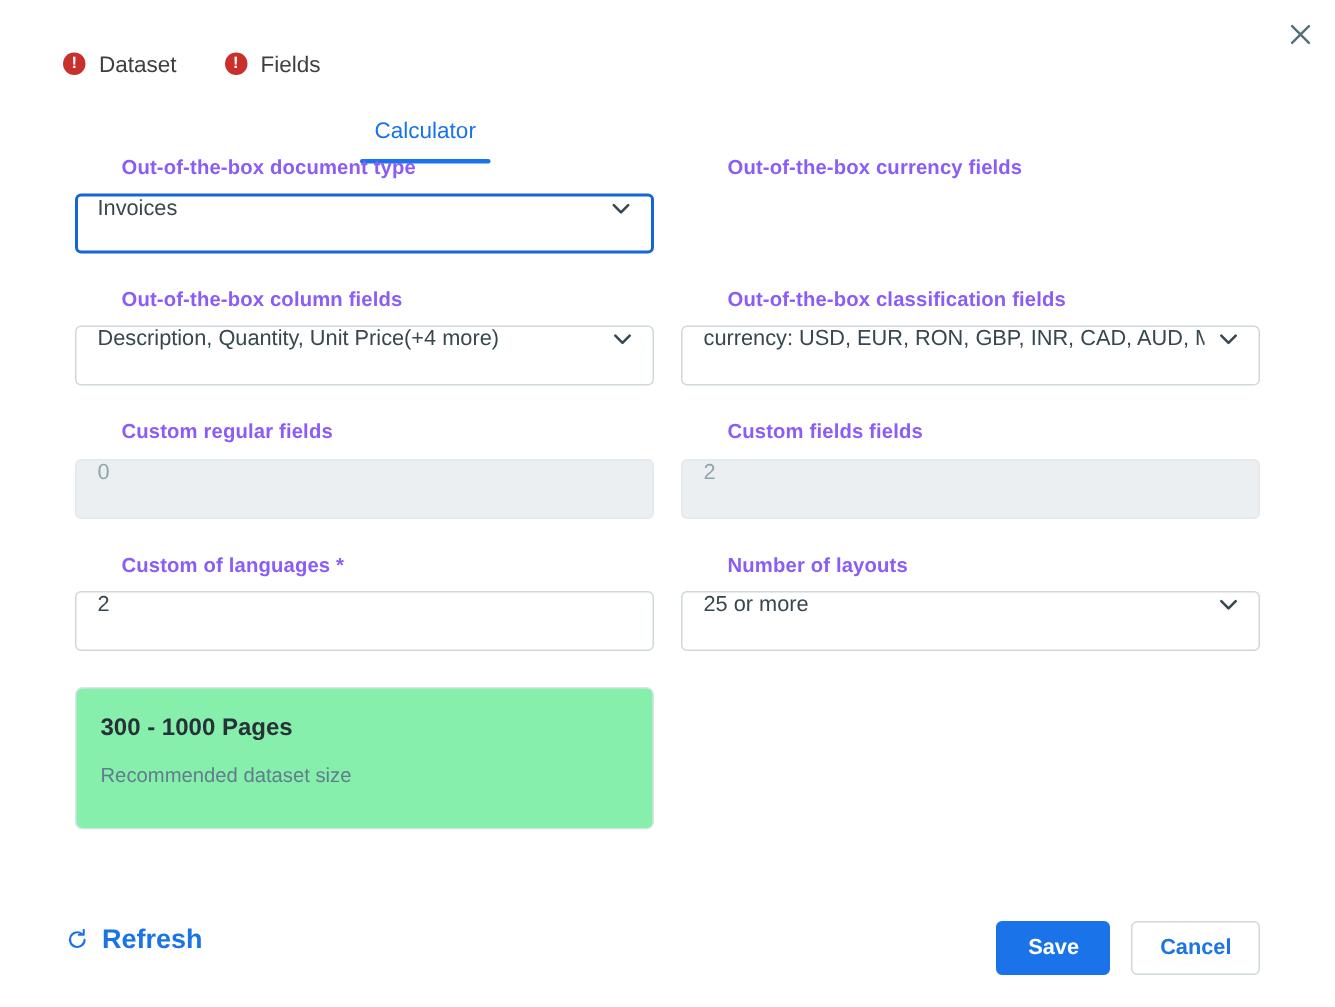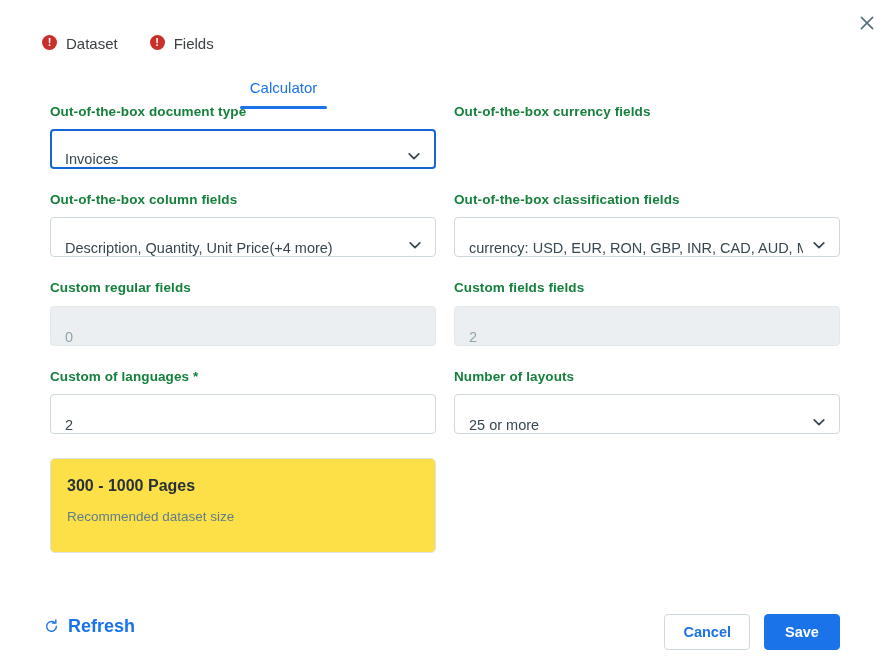--- a/index.html
+++ b/index.html
@@ -101,35 +101,36 @@
     grid-template-columns: 386px 386px;
     column-gap: 18px;
     row-gap: 0;
   }
   .field {
     margin-bottom: 23px;
   }
   .field-label {
     font-size: 13.5px;
     font-weight: bold;
-    color: #15803d;
+    color: #8b5cf6;
     margin-bottom: 9px;
     letter-spacing: 0.1px;
     line-height: 1.2;
+    margin-left: 31px;
   }
 
   .control {
     box-sizing: border-box;
     height: 40px;
     width: 100%;
     border-radius: 4px;
     border: 1px solid #cfd8dc;
     background: #ffffff;
     display: flex;
-    align-items: flex-end;
+    align-items: flex-start;
     padding: 0 12px 0 14px;
     font-size: 14.5px;
     color: #37474f;
     cursor: pointer;
     position: relative;
   }
   .control .val {
     flex: 1 1 auto;
     white-space: nowrap;
     overflow: hidden;
@@ -154,21 +155,21 @@
     display: block;
   }
 
   
   .rec-card {
     box-sizing: border-box;
     width: 386px;
     height: 95px;
     border: 1px solid #dde3e6;
     border-radius: 5px;
-    background: #fde047;
+    background: #86efac;
     padding: 18px 16px 0 16px;
     margin-top: 1px;
   }
   .rec-title {
     font-size: 16px;
     font-weight: bold;
     color: #263238;
     margin-bottom: 16px;
     line-height: 1.1;
   }
@@ -356,21 +357,21 @@
     <span>
       <svg width="15" height="15" viewBox="0 0 16 16" aria-hidden="true">
         <path d="M13.2 8 A5.2 5.2 0 1 1 11.3 3.9" stroke="#1a73e8" stroke-width="1.5" fill="none" stroke-linecap="round"></path>
         <path d="M12.6 0.9 L12.6 4.4 L9.1 4.4" stroke="#1a73e8" stroke-width="1.5" fill="none" stroke-linecap="round" stroke-linejoin="round"></path>
       </svg>
     </span>
     <span>Refresh</span>
   </button>
 
   <div class="actions">
+    <button class="btn btn-save">
+      <span>Save</span>
+    </button>
     <button class="btn btn-cancel">
       <span>Cancel</span>
     </button>
-    <button class="btn btn-save">
-      <span>Save</span>
-    </button>
   </div>
 
 </div>
 
 </body></html>

